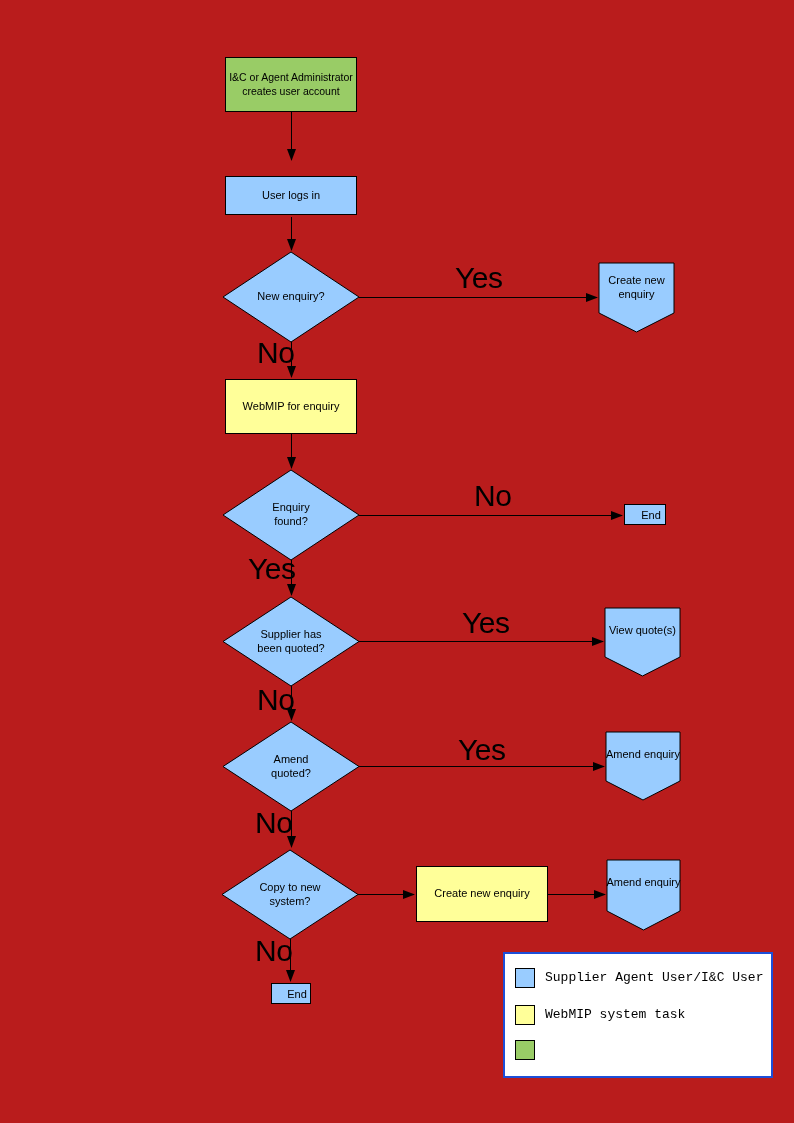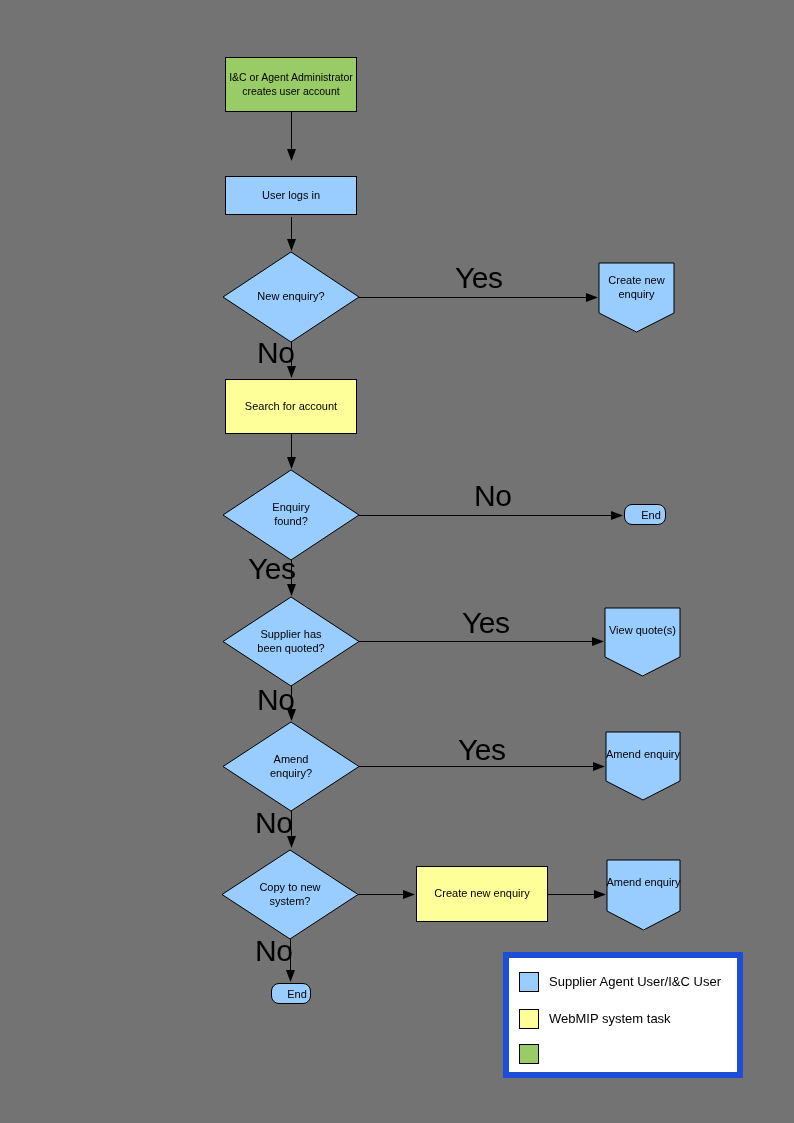--- a/index.html
+++ b/index.html
@@ -1,42 +1,42 @@
 <!DOCTYPE html>
 <html><head>
 <meta charset="utf-8">
 <style>
   html,body { margin:0; padding:0; background:#ffffff; }
   .page {
-    position:relative; width:794px; height:1123px; background:#737373;
+    position:relative; width:794px; height:1123px; background:#b91c1c;
     font-family:"Liberation Sans", sans-serif; color:#000; overflow:hidden;
   }
   .layer { position:absolute; left:0; top:0; }
   .node {
     position:absolute; display:flex; align-items:center; justify-content:center;
     text-align:center; font-size:11px; line-height:1.25; color:#000;
     box-sizing:border-box; white-space:pre-line;
   }
   .box { border:1px solid #000; }
   .green  { background:#99CC66; }
   .blue   { background:#99CCFF; }
   .yellow { background:#FFFF99; }
   .small-font { font-size:10.5px; }
   .endnode {
     position:absolute; display:flex; align-items:center; justify-content:center;
-    background:#99CCFF; border:1px solid #000; border-radius:8px;
+    background:#99CCFF; border:1px solid #000; border-radius:0;
     font-size:11px; box-sizing:border-box;padding-left:12px;
   }
   .edge-label {
     position:absolute; font-size:30px; line-height:26px; color:#000;
     letter-spacing:-0.5px;
   }
   .legend {
-    position:absolute; left:503px; top:952px; width:240px; height:126px;
-    border:6px solid #1d4ed8; background:#fff; box-sizing:border-box;
+    position:absolute; left:503px; top:952px; width:270px; height:126px;
+    border:2px solid #1d4ed8; background:#fff; box-sizing:border-box;font-family:Liberation Mono, monospace;
   }
   .legend-row { position:absolute; left:10px; display:flex; align-items:center; }
   .legend-row.top-align { align-items:flex-start; }
   .swatch {
     width:20px; height:20px; border:1px solid #000; box-sizing:border-box;
     flex:0 0 auto;
   }
   .legend-text {
     margin-left:10px; font-size:13px; line-height:1.3; white-space:pre-line;
   }
@@ -82,40 +82,40 @@
   </svg>
 
   <div class="node box green small-font" style="left:225px;top:57px;width:132px;height:55px">
     <span>I&amp;C or Agent Administrator
 creates user account</span>
   </div>
   <div class="node box blue" style="left:225px;top:176px;width:132px;height:39px">
     <span>User logs in</span>
   </div>
   <div class="node box yellow" style="left:225px;top:379px;width:132px;height:55px">
-    <span>Search for account</span>
+    <span>WebMIP for enquiry</span>
   </div>
   <div class="node box yellow" style="left:416px;top:866px;width:132px;height:56px">
     <span>Create new enquiry</span>
   </div>
 
   <div class="node" style="left:226px;top:277px;width:130px;height:40px">
     <span>New enquiry?</span>
   </div>
   <div class="node" style="left:246px;top:495px;width:90px;height:40px">
     <span>Enquiry
 found?</span>
   </div>
   <div class="node" style="left:241px;top:621px;width:100px;height:41px">
     <span>Supplier has
 been quoted?</span>
   </div>
   <div class="node" style="left:251px;top:746px;width:80px;height:41px">
     <span>Amend
-enquiry?</span>
+quoted?</span>
   </div>
   <div class="node" style="left:240px;top:874px;width:100px;height:41px">
     <span>Copy to new
 system?</span>
   </div>
 
   <div class="node" style="left:599px;top:266px;width:75px;height:44px">
     <span>Create new
 enquiry</span>
   </div>

